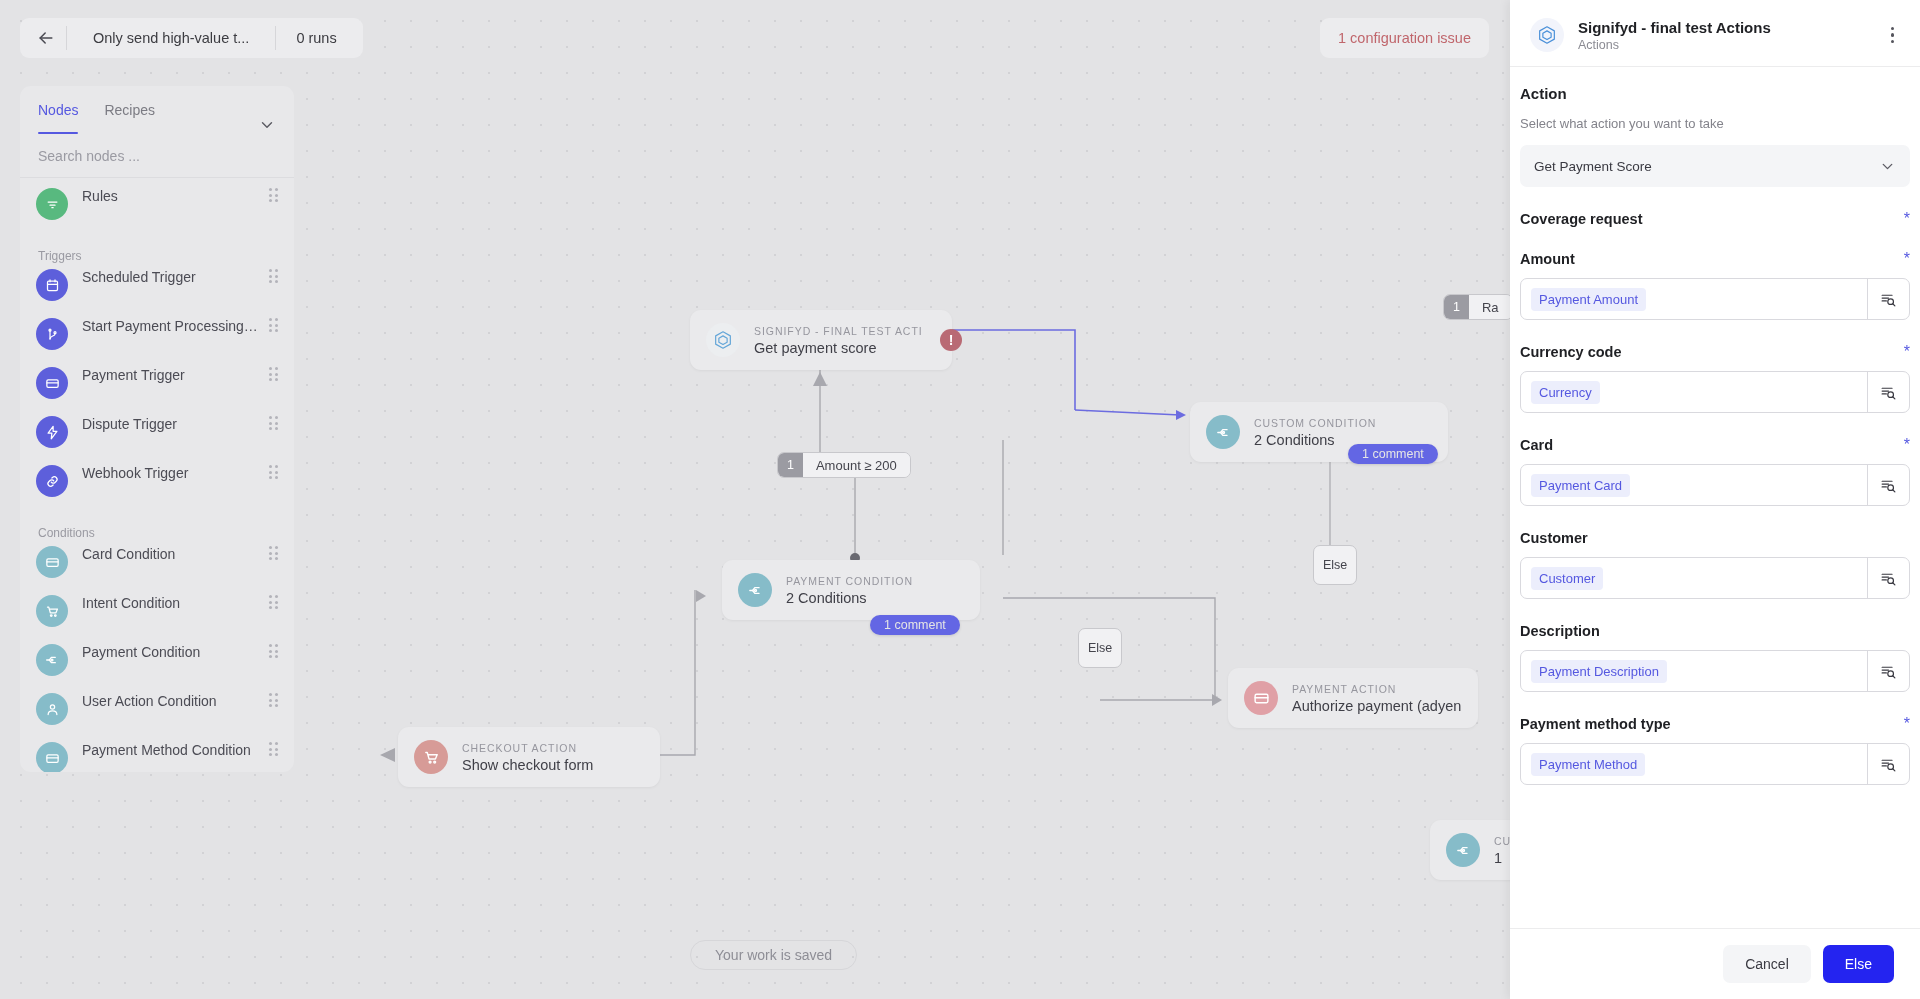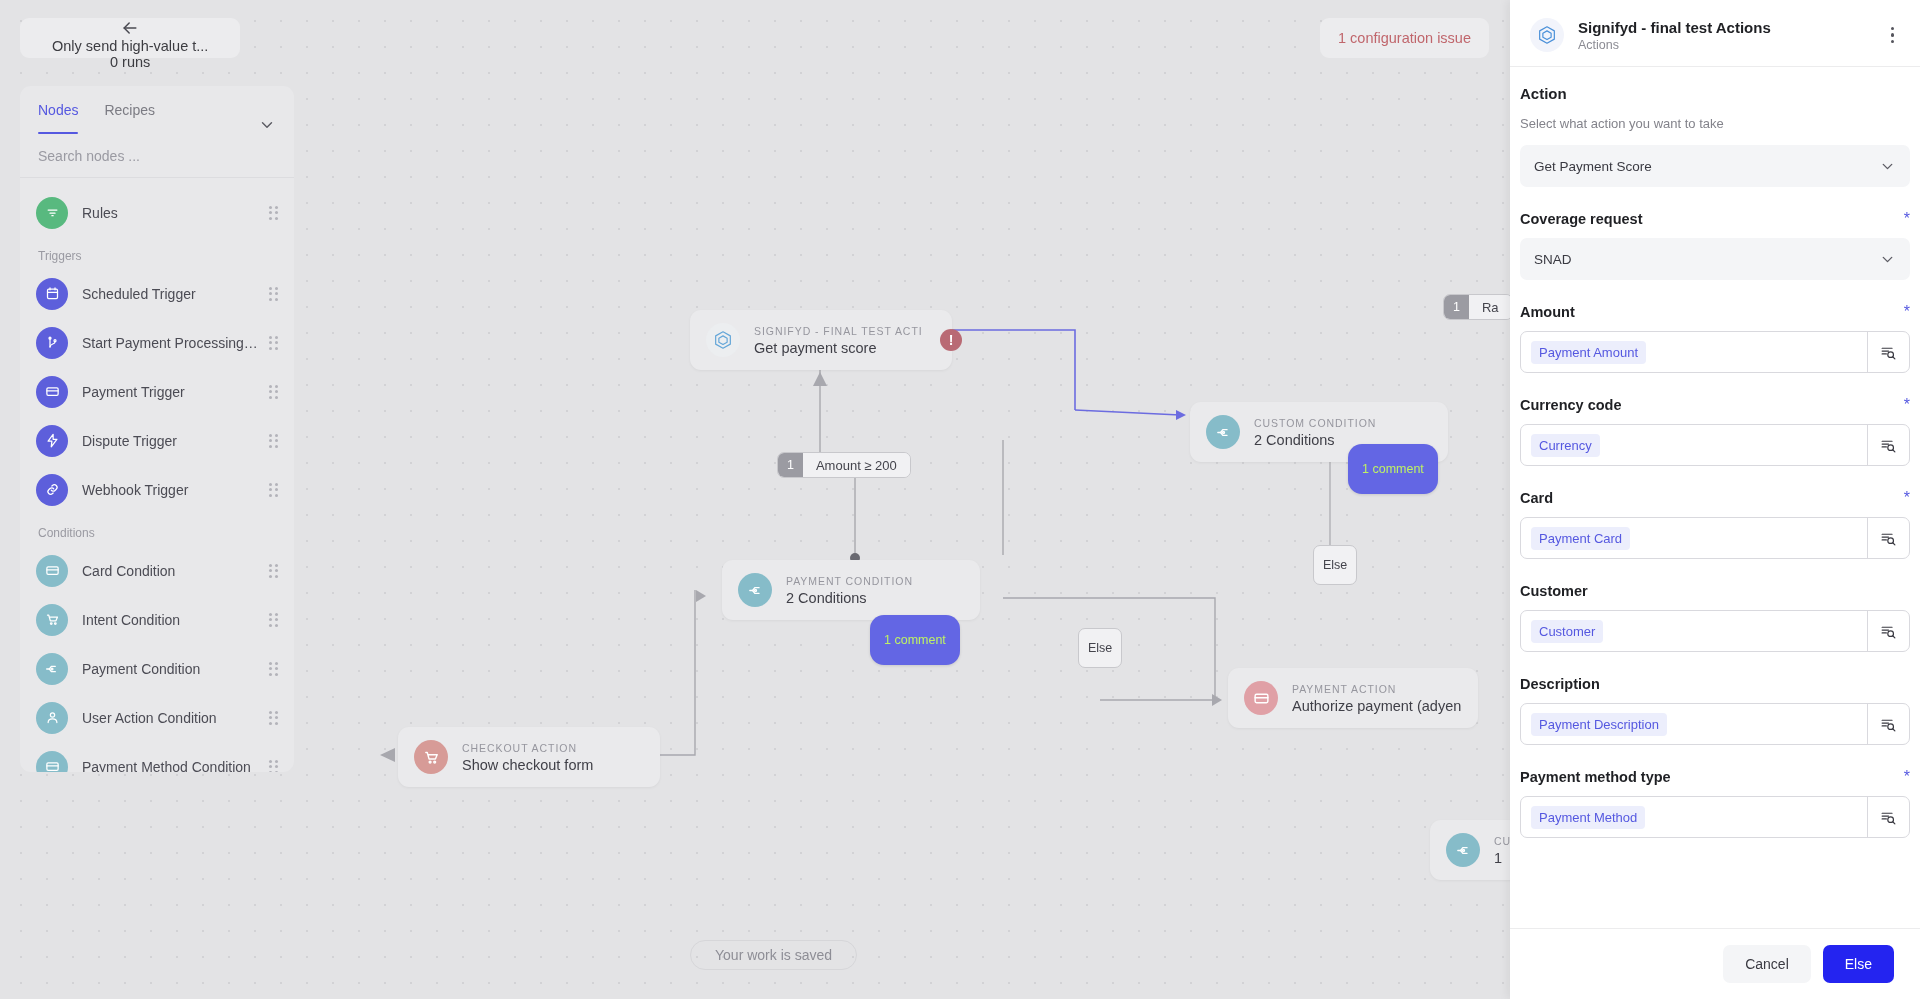--- a/index.html
+++ b/index.html
@@ -19,21 +19,20 @@
     background-size: 26px 26px;
     background-position: 8px 8px;
   }
 
   
   .topbar {
     position: absolute; left: 20px; top: 18px;
     height: 40px; display: flex; align-items: center;
     background: #ececee; border-radius: 9px;
     padding: 0 6px;
-    flex-direction: column;
   }
   .topbar .back {
     width: 40px; height: 38px; display: flex; align-items: center; justify-content: center;
     cursor: pointer; border-radius: 7px;
   }
   .topbar .divider { width: 1px; height: 24px; background: #d6d6d9; }
   .topbar .wf-name {
     font-size: 14.5px; color: #3c3c41; padding: 0 26px; white-space: nowrap;
   }
   .topbar .runs {
@@ -71,21 +70,21 @@
     border-bottom: 1px solid #dcdcdf;
   }
   .lp-search input {
     border: 0; background: transparent; outline: none; width: 100%;
     font-size: 14px; font-family: inherit; color: #50505a;
   }
   .lp-search input::placeholder { color: #9a9aa2; }
   .lp-list { flex: 1; overflow: hidden; padding-top: 10px; }
   .lp-group { font-size: 12px; color: #9a9aa2; padding: 12px 18px 6px 18px; }
   .lp-item {
-    display: flex; align-items: center; height: 49px; padding: 0 16px;
+    display: flex; height: 49px; padding: 0 16px;
     cursor: pointer;
   }
   .lp-icon {
     width: 32px; height: 32px; border-radius: 50%;
     display: flex; align-items: center; justify-content: center;
     flex: 0 0 32px; margin-right: 14px;
   }
   .lp-icon svg { display: block; }
   .lp-label {
     font-size: 14px; color: #4b4b54; white-space: nowrap; overflow: hidden;
@@ -110,22 +109,22 @@
     white-space: nowrap; margin-bottom: 3px;
   }
   .node .n-title { font-size: 14.5px; color: #3f3f47; white-space: nowrap; }
   .err-badge {
     position: absolute; right: -10px; top: 50%; transform: translateY(-50%);
     width: 22px; height: 22px; border-radius: 50%; background: #b96a74;
     color: #fff; font-size: 14px; font-weight: bold;
     display: flex; align-items: center; justify-content: center;
   }
   .comment-badge {
-    position: absolute; border-radius: 14px; background: #6366e4; color: #bef264;
-    font-size: 12.5px; padding: 18px 14px; white-space: nowrap;
+    position: absolute; border-radius: 14px; background: #6366e4; color: #e5e5e5;
+    font-size: 12.5px; padding: 3px 14px; white-space: nowrap;
     box-shadow: 0 1px 3px rgba(0,0,0,0.12);
   }
   .edge-label {
     position: absolute; display: flex; align-items: stretch;
     border-radius: 7px; overflow: hidden; border: 1px solid #c8c8cc;
     background: #f1f1f3; height: 26px;
   }
   .edge-label .num {
     background: #9b9ba2; color: #fff; font-size: 12.5px;
     display: flex; align-items: center; justify-content: center; padding: 0 9px;
@@ -664,28 +663,20 @@
           <svg width="17" height="17" viewBox="0 0 24 24" fill="none" stroke="#5c5c64" stroke-width="1.9" stroke-linecap="round" stroke-linejoin="round">
               <polyline points="6 9 12 15 18 9"></polyline>
             </svg>
         </span>
       </div>
 
       <div class="rp-field-label">
         <span class="lbl">Coverage request</span>
         <span class="req">*</span>
       </div>
-      <div class="rp-select" style="margin-top:11px">
-        <span>SNAD</span>
-        <span class="chev">
-          <svg width="17" height="17" viewBox="0 0 24 24" fill="none" stroke="#5c5c64" stroke-width="1.9" stroke-linecap="round" stroke-linejoin="round">
-              <polyline points="6 9 12 15 18 9"></polyline>
-            </svg>
-        </span>
-      </div>
 
       <div class="rp-field-label">
         <span class="lbl">Amount</span>
         <span class="req">*</span>
       </div>
       <div class="rp-token-input">
         <div class="tokens">
             <span class="token">Payment Amount</span>
           </div>
         <div class="tok-btn">

